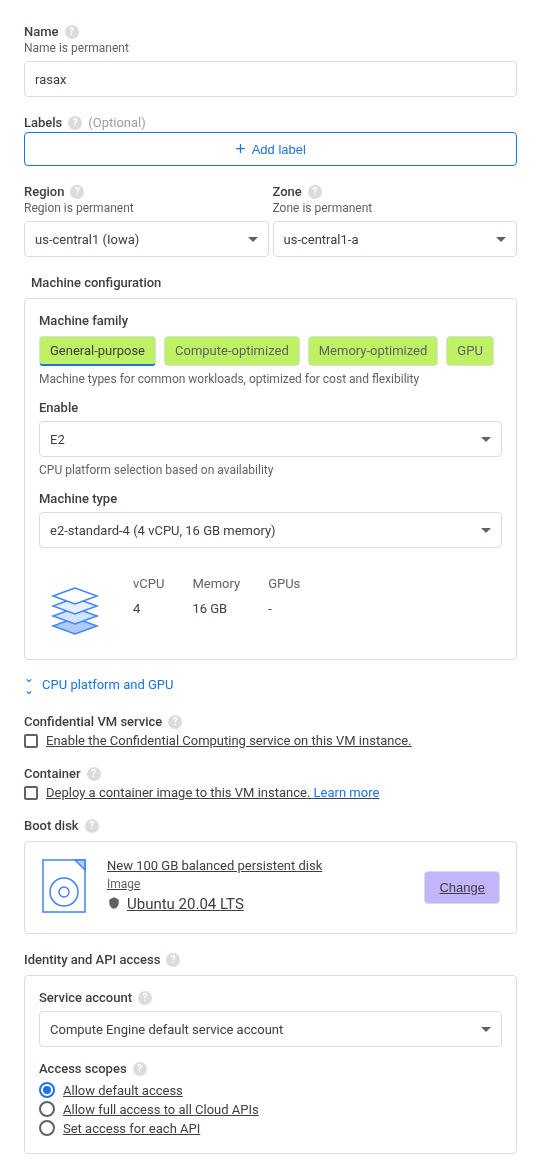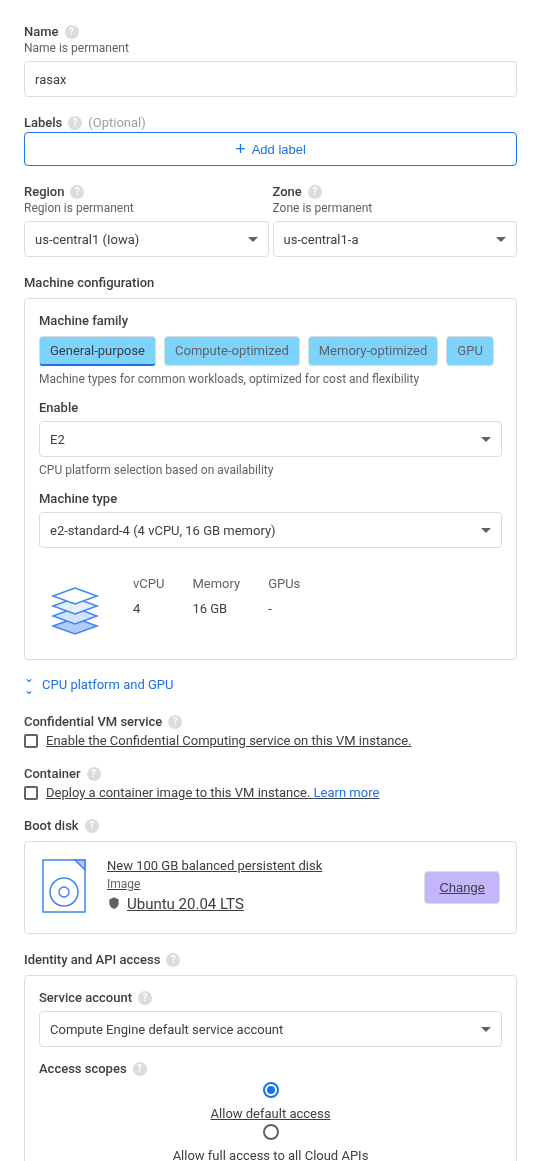--- a/index.html
+++ b/index.html
@@ -39,28 +39,28 @@
 .select-box {
   width: 100%; height: 36px; border: 1px solid #dadce0;
   border-radius: 4px; padding: 0 10px; font-size: 13px;
   display: flex; align-items: center; justify-content: space-between;
   cursor: pointer; background: #fff;
 }
 .dropdown-arrow {
   width: 0; height: 0; border-left: 5px solid transparent;
   border-right: 5px solid transparent; border-top: 5px solid #5f6368;
 }
-.section-header { font-size: 13px; font-weight: 500; margin-bottom: 8px; }
+.section-header { font-size: 13px; font-weight: 500; margin-bottom: 8px; margin-left: 7px; }
 .outer-card {
   border: 1px solid #dadce0; border-radius: 4px; padding: 14px;
 }
 .tab-row { display: flex; gap: 8px; margin-bottom: 6px; }
 .tab {
   border: 1px solid #dadce0; border-radius: 4px; padding: 6px 10px;
-  font-size: 13px; color: #5f6368; cursor: pointer; background: #7dd3fc;
+  font-size: 13px; color: #5f6368; cursor: pointer; background: #bef264;
 }
 .tab.active { color: #3c4043; border-bottom: 2px solid #1a73e8; }
 .desc-text { font-size: 12px; color: #5f6368; margin-bottom: 14px; }
 .stack { margin-bottom: 14px; }
 .specs-box { display: flex; align-items: flex-start; gap: 28px; padding: 14px 6px 6px 6px; }
 .spec-col { display: flex; flex-direction: column; gap: 10px; }
 .spec-label { font-size: 13px; color: #5f6368; }
 .spec-value { font-size: 13px; color: #3c4043; }
 .stack-icon svg { width: 60px; height: 60px; }
 .expand-link {
@@ -84,21 +84,21 @@
 .disk-icon svg { width: 46px; height: 56px; }
 .boot-info { display: flex; flex-direction: column; gap: 4px; }
 .boot-title { font-size: 13px; color: #3c4043; }
 .boot-sub { font-size: 12px; color: #5f6368; }
 .boot-os { font-size: 15px; color: #3c4043; display: flex; align-items: center; gap: 6px; }
 .shield-icon { color: #5f6368; font-size: 13px; }
 .change-btn {
   border: 1px solid #dadce0; border-radius: 4px; background: #c4b5fd;
   padding: 8px 14px; font-size: 13px; color: #3c4043; cursor: pointer;
 }
-.radio-row { display: flex; align-items: center; gap: 8px; margin: 3px 0; flex-direction: column; }
+.radio-row { display: flex; align-items: center; gap: 8px; margin: 3px 0; }
 .radio {
   width: 16px; height: 16px; border: 2px solid #5f6368;
   border-radius: 50%; cursor: pointer; display: inline-flex;
   align-items: center; justify-content: center; flex-shrink: 0;
 }
 .radio.selected { border-color: #1a73e8; }
 .radio.selected::after {
   content: ""; width: 8px; height: 8px; border-radius: 50%; background: #1a73e8;
 }
 .inner-card { padding: 14px; border: 1px solid #dadce0; border-radius: 4px; }

